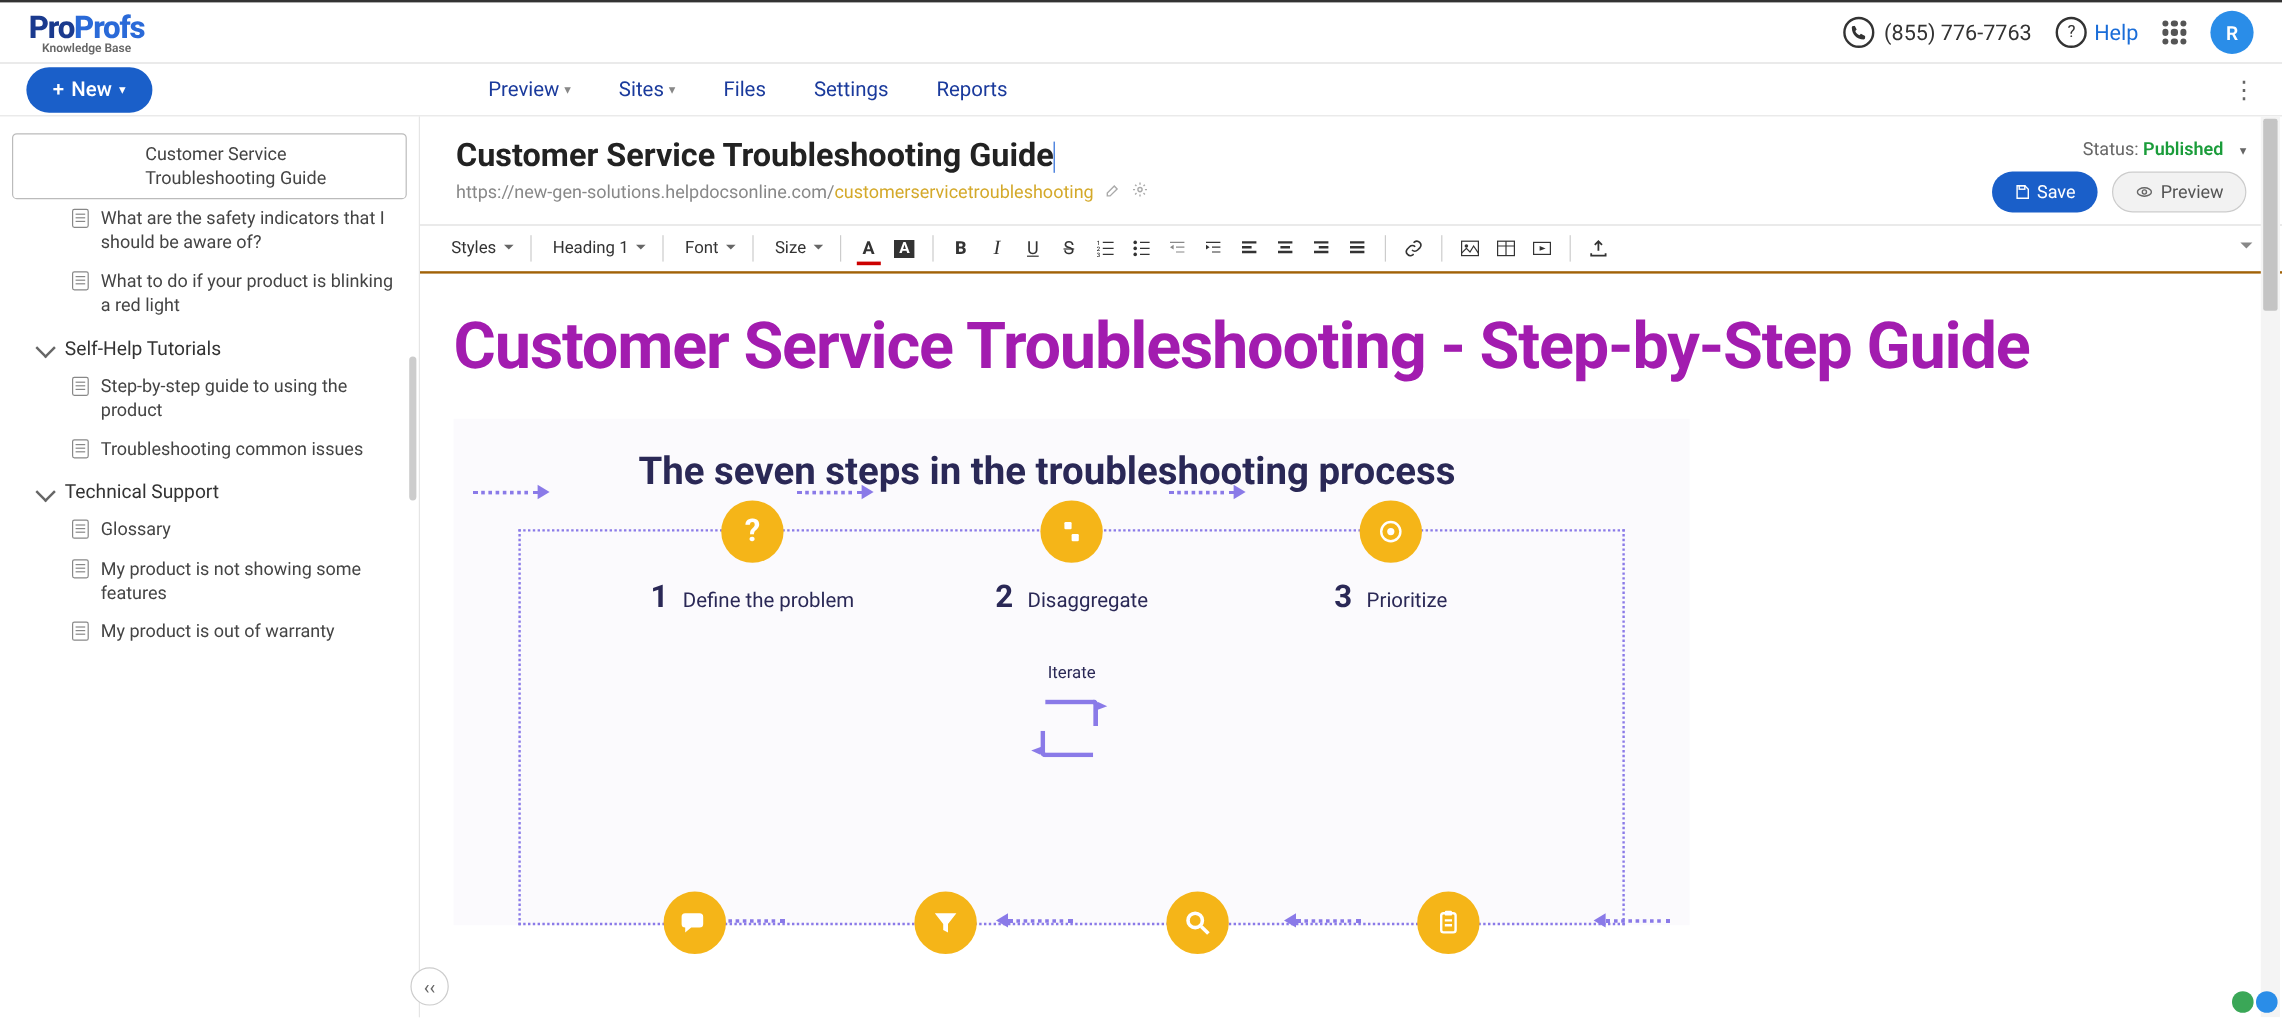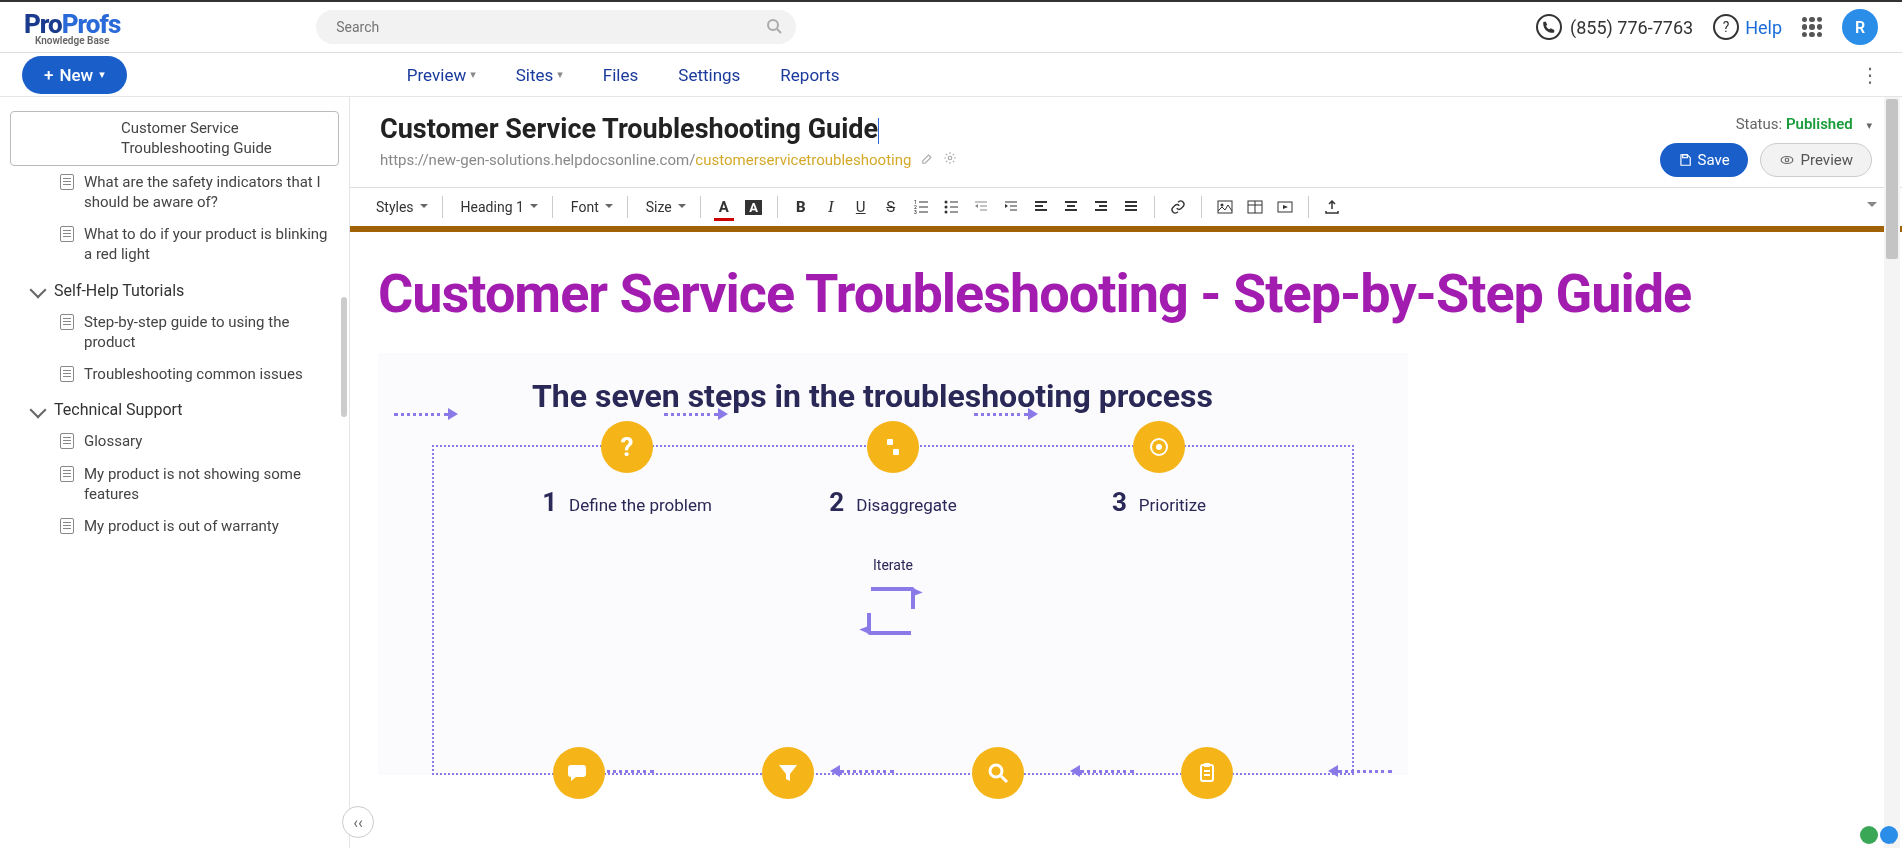--- a/index.html
+++ b/index.html
@@ -43,21 +43,21 @@
 .cursor-line{display:inline-block;width:1px;height:26px;background:#2a6ad8;vertical-align:middle;margin-left:0}
 .pg-url{margin-top:6px;font-size:15px;color:#888}
 .pg-url .slug{color:#d4a92a}
 .url-icons{display:inline-flex;gap:8px;margin-left:6px;color:#aaa}
 .hdr-right{text-align:right;padding-top:2px}
 .status{font-size:15px;color:#666;margin-bottom:10px}
 .status .pub{color:#1a9c3a;font-weight:600}
 .btns{display:flex;gap:12px;justify-content:flex-end}
 .bsave{background:#1a5fc9;color:#fff;border:none;height:34px;padding:0 18px;border-radius:18px;font-size:15px;display:flex;align-items:center;gap:6px;cursor:pointer}
 .bprev{background:#f2f2f2;border:1px solid #ccc;color:#555;height:34px;padding:0 18px;border-radius:18px;font-size:15px;display:flex;align-items:center;gap:6px;cursor:pointer}
-.toolbar{border-top:1px solid #ddd;border-bottom:6px solid #a16207;padding:6px 18px;display:flex;align-items:center;gap:4px;font-size:14px;color:#333}
+.toolbar{border-top:1px solid #ddd;border-bottom:2px solid #a16207;padding:6px 18px;display:flex;align-items:center;gap:4px;font-size:14px;color:#333}
 .tb-sel{border:none;background:none;padding:4px 18px 4px 8px;font-size:14px;position:relative;cursor:pointer}
 .tb-sel::after{content:"";position:absolute;right:4px;top:9px;border:4px solid transparent;border-top-color:#666}
 .tb-div{width:1px;height:22px;background:#ccc;margin:0 6px}
 .tb-btn{width:26px;height:26px;display:flex;align-items:center;justify-content:center;cursor:pointer;font-size:15px;color:#333}
 .tb-btn.bold{font-weight:800}
 .tb-btn.ital{font-style:italic;font-family:serif;font-size:17px}
 .tb-btn.ul{text-decoration:underline}
 .tb-btn.st{text-decoration:line-through}
 .tb-A{position:relative;font-weight:700}
 .tb-A .bar{position:absolute;bottom:-1px;left:3px;right:3px;height:3px;background:#c00}
@@ -107,29 +107,20 @@
 svg{display:block}
 </style>
 </head>
 <body>
 
 <div class="topbar">
   <div class="logo">
     <div class="logo-main"><span class="logo-pro">Pro</span><span class="logo-profs">Profs</span></div>
     <div class="logo-sub">Knowledge Base</div>
   </div>
-  <div class="searchbox">
-    <input placeholder="Search" style="">
-    <span class="sicon">
-      <svg width="16" height="16" viewBox="0 0 16 16">
-          <circle cx="7" cy="7" r="5" fill="none" stroke="#aaa" stroke-width="2"></circle>
-          <line x1="11" y1="11" x2="15" y2="15" stroke="#aaa" stroke-width="2"></line>
-        </svg>
-    </span>
-  </div>
   <div class="top-right">
     <div class="phone">
       <span class="circ">
         <svg width="14" height="14" viewBox="0 0 24 24">
             <path d="M6 2l3 6-2 2c1 3 3 5 6 6l2-2 6 3v3c0 1-1 2-2 2C9 22 2 15 2 5c0-1 1-2 2-2h2z" fill="#333"></path>
           </svg>
       </span>
       <span>(855) 776-7763</span>
     </div>
     <div class="help">

